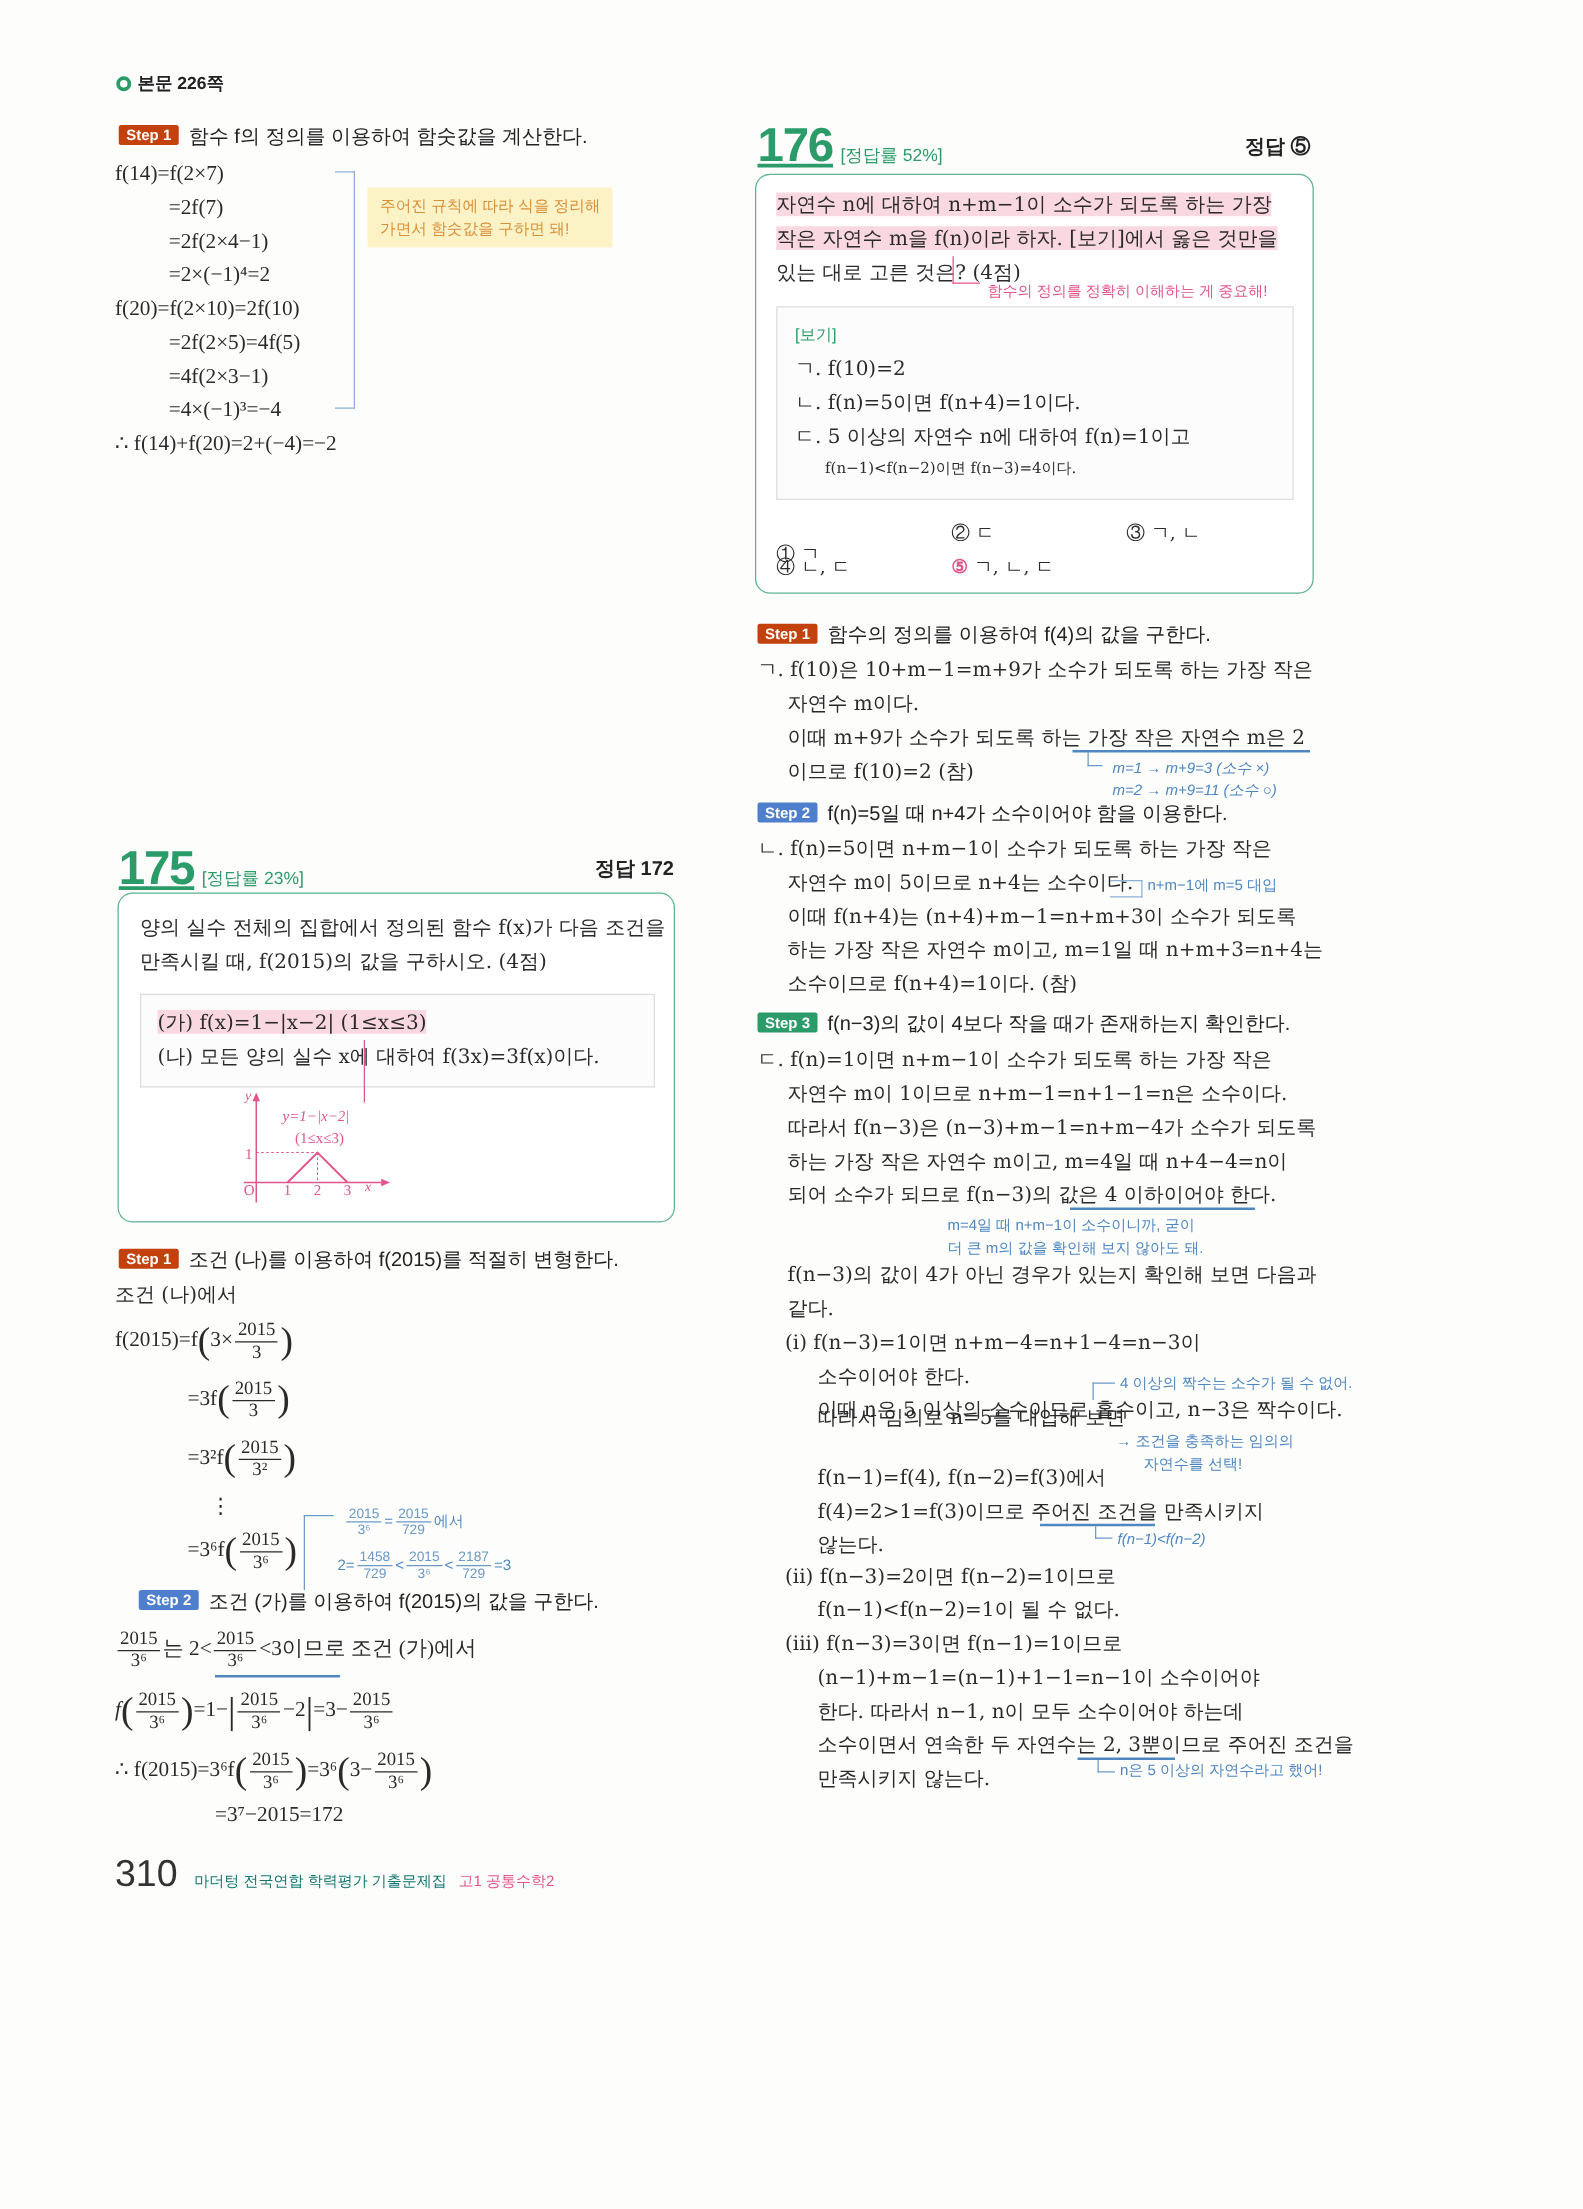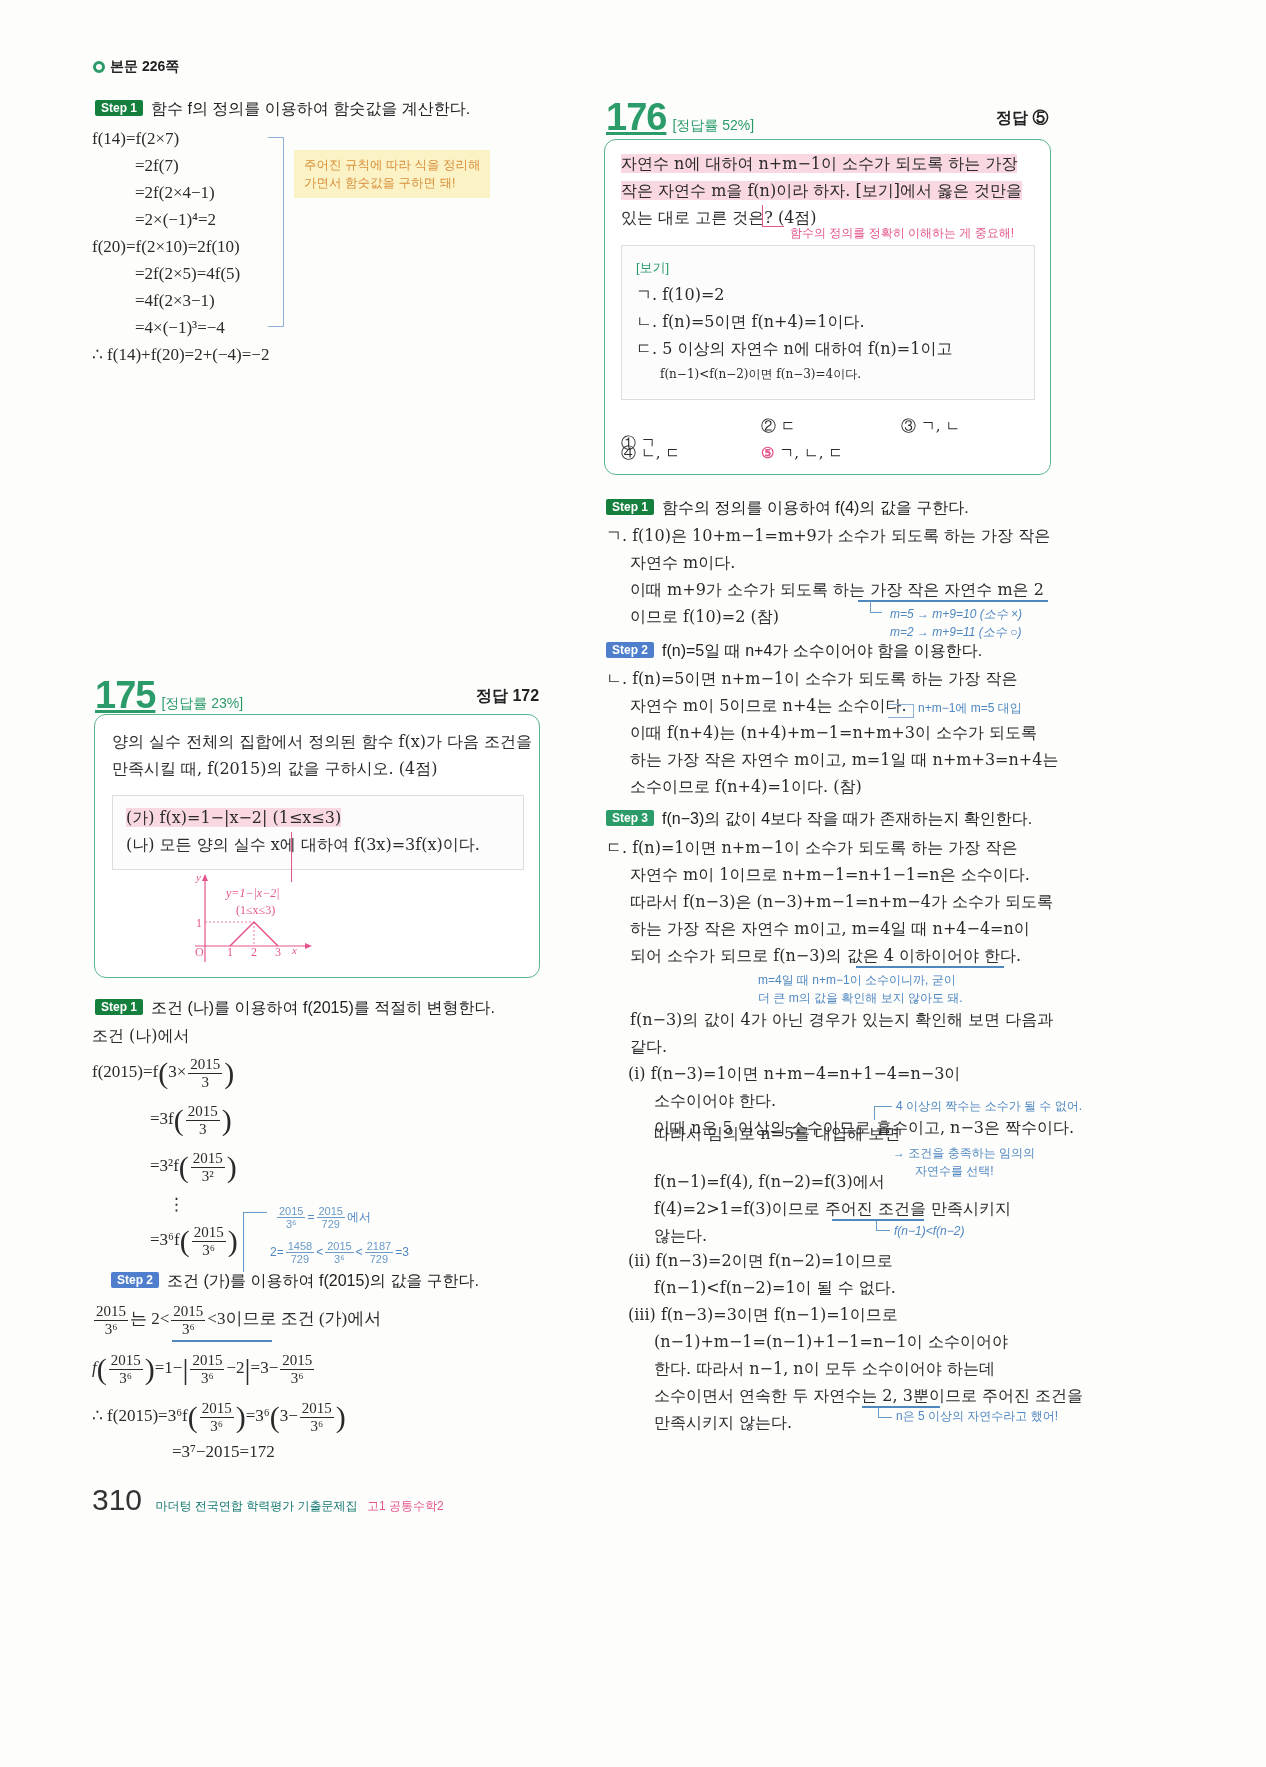--- a/index.html
+++ b/index.html
@@ -5,21 +5,21 @@
   * { box-sizing: border-box; margin: 0; padding: 0; }
   body { width: 1266px; height: 1767px; background: #fdfdfc; position: relative; overflow: hidden;
          font-family: "DejaVu Serif", serif; color: #2a2a2a; font-size: 17px; }
   .abs { position: absolute; }
   .sans { font-family: "Liberation Sans", sans-serif; }
   .serif { font-family: "Liberation Serif", serif; }
   .it { font-style: italic; }
   .line { position: absolute; white-space: nowrap; line-height: 1; }
   .step { display: inline-block; color: #fff; font-family: "Liberation Sans", sans-serif; font-weight: bold;
           font-size: 12px; padding: 2px 6px; border-radius: 2px; margin-right: 8px; vertical-align: 2px; }
-  .step.pink { background: #15803d; }
+  .step.pink { background: #c2410c; }
   .step.blue { background: #4f7fcc; }
   .step.green { background: #2a9b69; }
   .step-title { font-family: "Liberation Sans", sans-serif; font-size: 16px; color: #222; }
   .prob-num { font-family: "Liberation Sans", sans-serif; font-weight: bold; font-size: 38px; color: #2a9b69; letter-spacing: -1px; text-decoration: underline; }
   .rate { font-family: "Liberation Sans", sans-serif; font-size: 14px; color: #2a9b69; margin-left: 6px; }
   .answer { font-family: "Liberation Sans", sans-serif; font-weight: bold; font-size: 16px; color: #222; }
   .box { position: absolute; border: 1.5px solid #5bb391; border-radius: 12px; background: #fff; }
   .inner-box { position: absolute; border: 1.5px solid #ddd; background: #fcfcfc; }
   .hl-pink { background: #f9d8e1; }
   .note-pink { color: #e4548c; font-family: "Liberation Sans", sans-serif; font-size: 12px; }
@@ -170,21 +170,21 @@
 
 <div class="line" style="left:606px;top:499px;">
   <span class="step pink">Step 1</span><span class="step-title">함수의 정의를 이용하여 f(4)의 값을 구한다.</span>
 </div>
 <div class="line" style="left:606px;top:528px;font-size:16px;">ㄱ. f(10)은 10+m−1=m+9가 소수가 되도록 하는 가장 작은</div>
 <div class="line" style="left:630px;top:555px;font-size:16px;">자연수 m이다.</div>
 <div class="line" style="left:630px;top:582px;font-size:16px;">이때 m+9가 소수가 되도록 하는 가장 작은 자연수 m은 2</div>
 <div style="position:absolute;left:858px;top:600px;width:190px;height:1.5px;background:#4f87c0;"></div>
 <div class="line" style="left:630px;top:609px;font-size:16px;">이므로 f(10)=2 (참)</div>
 <div class="bracket-line" style="left:870px;top:601px;width:12px;height:12px;border-width:0 0 1px 1px;"></div>
-<div class="line note-blue serif it" style="left:890px;top:608px;">m=5 → m+9=10 (소수 ×)</div>
+<div class="line note-blue serif it" style="left:890px;top:608px;">m=1 → m+9=3 (소수 ×)</div>
 <div class="line note-blue serif it" style="left:890px;top:626px;">m=2 → m+9=11 (소수 ○)</div>
 
 <div class="line" style="left:606px;top:642px;">
   <span class="step blue">Step 2</span><span class="step-title">f(n)=5일 때 n+4가 소수이어야 함을 이용한다.</span>
 </div>
 <div class="line" style="left:606px;top:671px;font-size:16px;">ㄴ. f(n)=5이면 n+m−1이 소수가 되도록 하는 가장 작은</div>
 <div class="line" style="left:630px;top:698px;font-size:16px;">자연수 m이 5이므로 n+4는 소수이다.</div>
 <div class="line note-blue" style="left:918px;top:702px;">n+m−1에 m=5 대입</div>
 <div class="bracket-line" style="left:888px;top:704px;width:26px;height:14px;border-width:1px 1px 1px 0;border-color:#8fb0d6;"></div>
 <div class="line" style="left:630px;top:725px;font-size:16px;">이때 f(n+4)는 (n+4)+m−1=n+m+3이 소수가 되도록</div>

